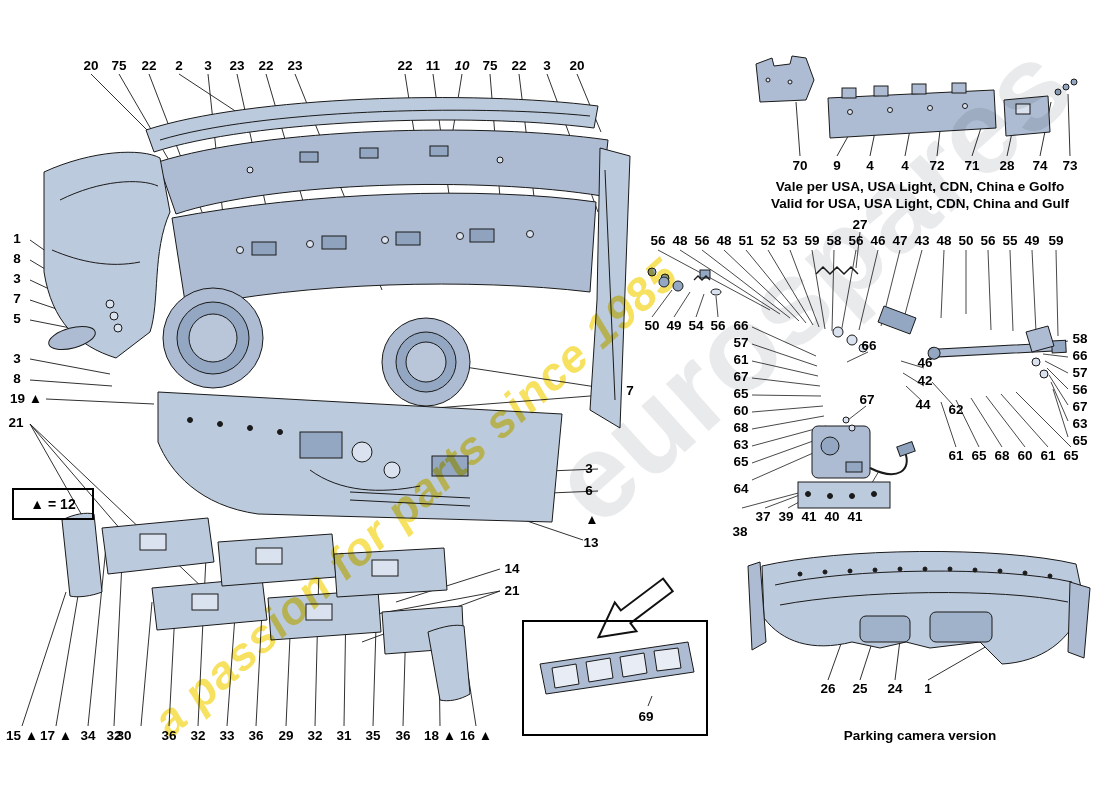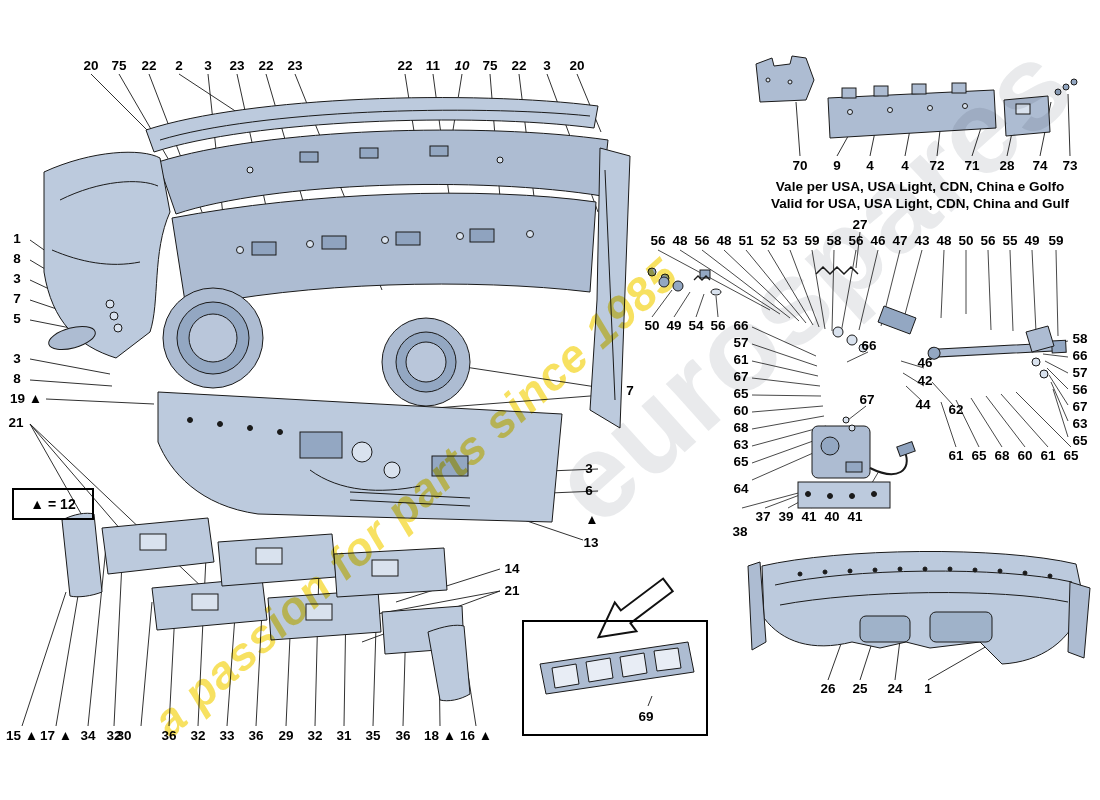--- a/index.html
+++ b/index.html
@@ -215,20 +215,21 @@
   </svg>
 
   <div class="legend-box">
     <span>▲ = 12</span>
   </div>
 
   <div class="box69"></div>
 
   <div class="caption cap-usa1">Vale per USA, USA Light, CDN, China e Golfo</div>
   <div class="caption cap-usa2">Valid for USA, USA Light, CDN, China and Gulf</div>
+  <div class="caption cap-cam2">Parking camera version</div>
 
   <div id="callout-layer">
       <span class="callout" style="left: 91px; top: 65px;">20</span>
       <span class="callout" style="left: 119px; top: 65px;">75</span>
       <span class="callout" style="left: 149px; top: 65px;">22</span>
       <span class="callout" style="left: 179px; top: 65px;">2</span>
       <span class="callout" style="left: 208px; top: 65px;">3</span>
       <span class="callout" style="left: 237px; top: 65px;">23</span>
       <span class="callout" style="left: 266px; top: 65px;">22</span>
       <span class="callout" style="left: 295px; top: 65px;">23</span>

